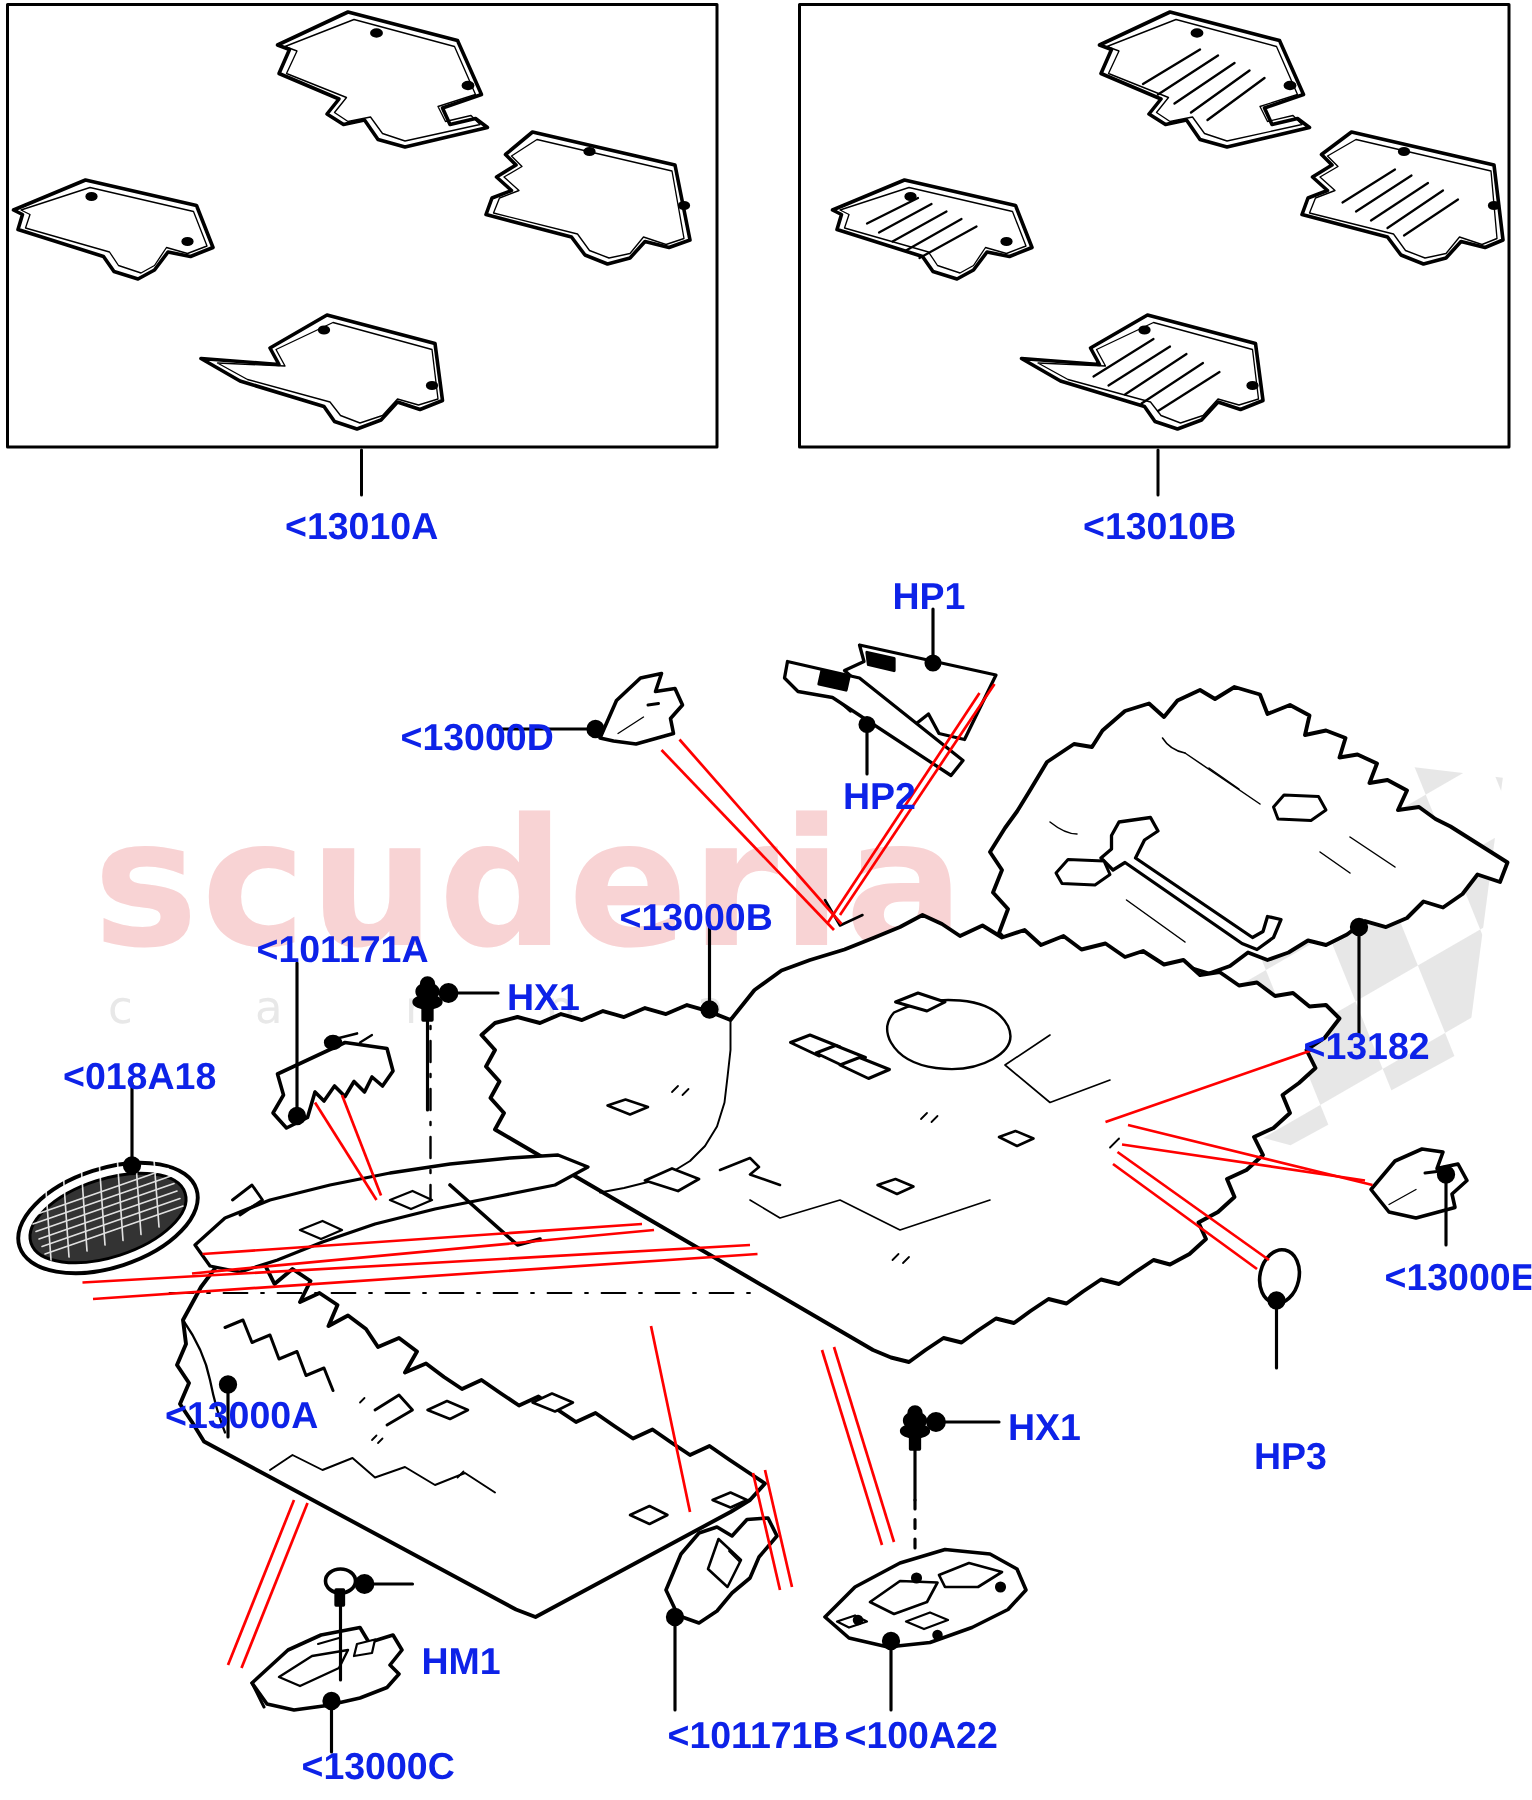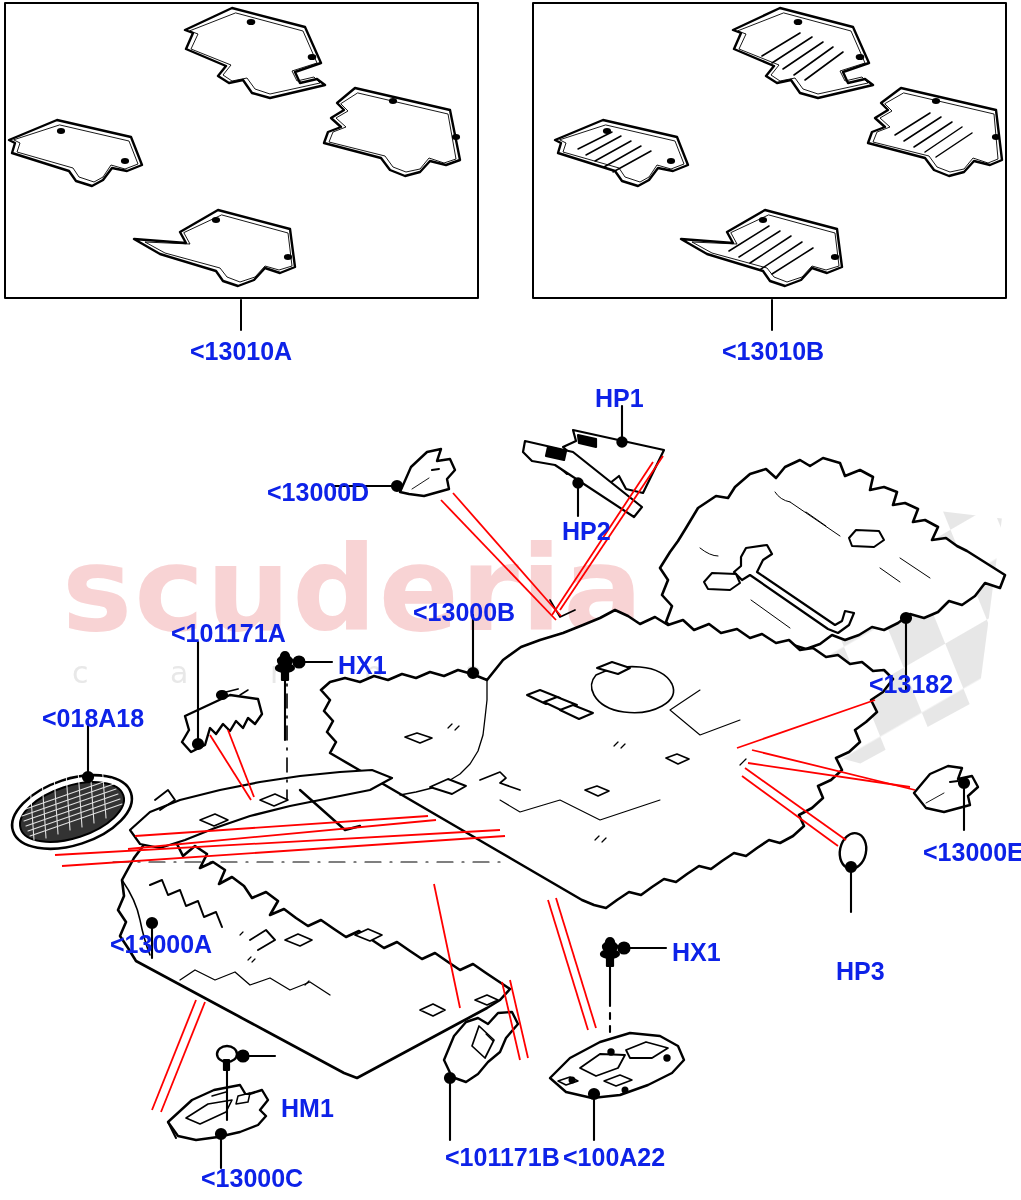--- a/index.html
+++ b/index.html
@@ -416,21 +416,21 @@
   </svg>
 
   <div class="lbl" style="left:190px; top:337px;">&lt;13010A</div>
   <div class="lbl" style="left:722px; top:337px;">&lt;13010B</div>
   <div class="lbl" style="left:595px; top:384px;">HP1</div>
   <div class="lbl" style="left:242px; top:478px;margin-left:25px;">&lt;13000D</div>
   <div class="lbl" style="left:562px; top:517px;">HP2</div>
   <div class="lbl" style="left:413px; top:598px;">&lt;13000B</div>
   <div class="lbl" style="left:171px; top:619px;">&lt;101171A</div>
   <div class="lbl" style="left:338px; top:651px;">HX1</div>
-  <div class="lbl" style="left:869px; top:670px;">&lt;13182</div>
+  <div class="lbl" style="left:869px; top:684px;">&lt;13182</div>
   <div class="lbl" style="left:42px;  top:704px;">&lt;018A18</div>
   <div class="lbl" style="left:923px; top:838px;">&lt;13000E</div>
   <div class="lbl" style="left:836px; top:920px;margin-top:37px;">HP3</div>
   <div class="lbl" style="left:672px; top:938px;">HX1</div>
   <div class="lbl" style="left:110px; top:930px;">&lt;13000A</div>
   <div class="lbl" style="left:281px; top:1094px;">HM1</div>
   <div class="lbl" style="left:399px; top:1143px;margin-left:46px;">&lt;101171B</div>
   <div class="lbl" style="left:563px; top:1143px;">&lt;100A22</div>
   <div class="lbl" style="left:201px; top:1164px;">&lt;13000C</div>
 

